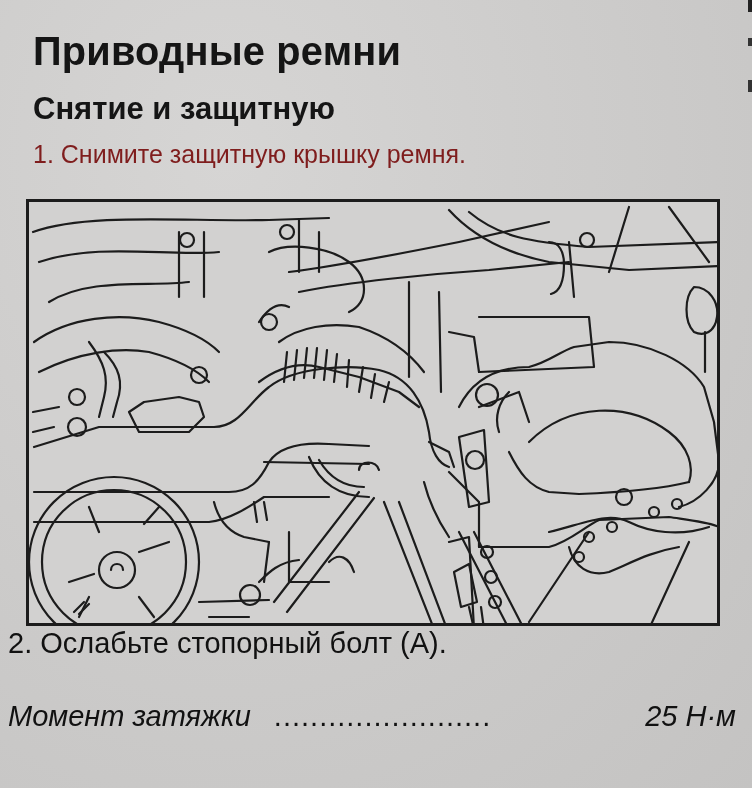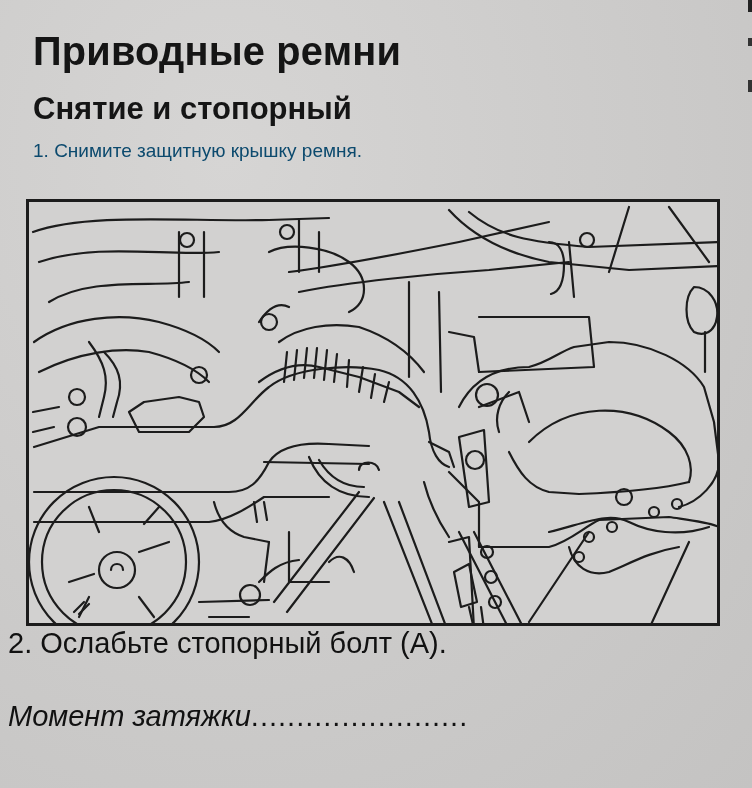--- a/index.html
+++ b/index.html
@@ -15,53 +15,53 @@
     position: absolute; left: 33px; top: 28px;
     font-size: 41px; font-weight: bold; letter-spacing: 0.2px;
     transform: scaleX(0.97); transform-origin: left;
   }
   .subtitle {
     position: absolute; left: 33px; top: 91px;
     font-size: 31px; font-weight: bold;
   }
   .step1 {
     position: absolute; left: 33px; top: 140px;
-    font-size: 19px; color: #0c4a6e;
+    font-size: 25px; color: #7f1d1d;
   }
   .figure {
     position: absolute; left: 26px; top: 199px;
     width: 694px; height: 427px;
     border: 3px solid #1c1c1c;
     box-sizing: border-box;
     background: #d2d1d0;
     overflow: hidden;
   }
   .figure svg { position: absolute; left: 0; top: 0; }
   .step2 {
     position: absolute; left: 8px; top: 627px;
     font-size: 29px; color: #111;
   }
   .torque {
     position: absolute; left: 8px; top: 700px; width: 728px;
     display: flex; align-items: baseline;
-    font-size: 29px; font-style: italic; color: #111;
+    font-size: 29px; font-style: italic; color: #111; gap: 23px;
   }
   .torque .dots { flex: 1; overflow: hidden; white-space: nowrap; font-style: normal; letter-spacing: 1px; }
   .right-edge {
     position: absolute; right: 0; top: 0; width: 4px; height: 140px;
     background: linear-gradient(#222 0 12px, transparent 12px 38px, #333 38px 46px, transparent 46px 80px, #333 80px 92px, transparent 92px);
   }
 </style>
 </head>
 <body>
 
 <div class="right-edge"></div>
 
 <h1 class="title" style="margin:0">Приводные ремни</h1>
-<h2 class="subtitle" style="margin:0">Снятие и стопорный</h2>
+<h2 class="subtitle" style="margin:0">Снятие и защитную</h2>
 
 <div class="step1">
   <span>1.</span>
   <span>Снимите защитную крышку ремня.</span>
 </div>
 
 <div class="figure">
   <svg width="694" height="427" viewBox="0 0 694 427" fill="none" stroke="#1c1c1c" stroke-width="2.2" stroke-linecap="round" stroke-linejoin="round">
 
     <path d="M4 30 C60 10 160 20 240 18 L300 16"></path>
@@ -193,13 +193,14 @@
 </div>
 
 <div class="step2">
   <span>2.</span>
   <span>Ослабьте стопорный болт (A).</span>
 </div>
 
 <div class="torque">
   <span>Момент затяжки</span>
   <span class="dots">........................</span>
+  <span>25 Н·м</span>
 </div>
 
 </body></html>

